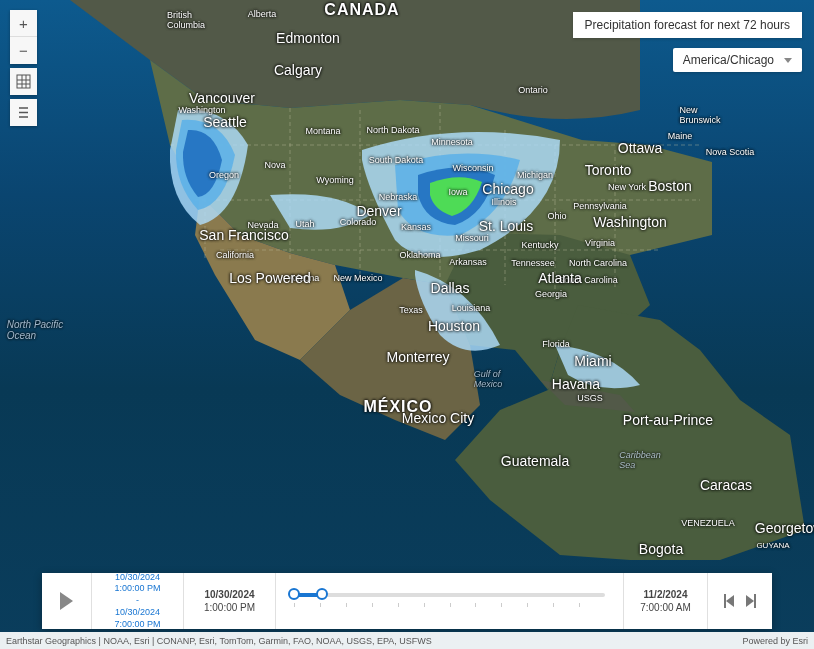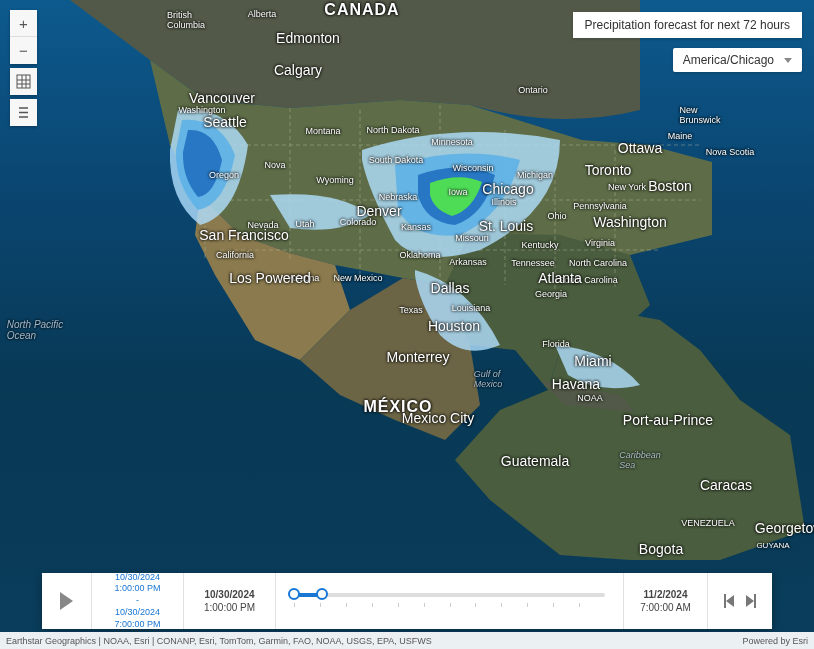--- a/index.html
+++ b/index.html
@@ -75,21 +75,21 @@
   <path class="precip2" d="M395,165 Q460,145 520,160 Q505,215 460,235 Q415,240 398,210 Z"></path>
   <path class="precip3" d="M418,175 Q460,160 495,175 Q485,215 455,225 Q425,222 418,195 Z"></path>
   <path class="precip4" d="M430,183 Q460,172 482,182 Q473,210 452,216 Q434,210 430,195 Z"></path>
   <path class="precip1" d="M415,270 Q470,285 500,345 Q465,360 440,335 Q418,300 415,275 Z"></path>
   <path class="precip1" d="M555,345 Q610,350 640,385 Q600,395 568,375 Z"></path>
 </svg>
 </div>
 
 <div class="label country" style="left:362px;top:10px">CANADA</div>
 <div class="label country" style="left:398px;top:407px">MÉXICO</div>
-<div class="label" style="left:590px;top:398px;font-size:9px">NOAA</div>
+<div class="label" style="left:590px;top:398px;font-size:9px">USGS</div>
 <div class="label" style="left:708px;top:523px;font-size:9px">VENEZUELA</div>
 <div class="label" style="left:773px;top:545px;font-size:8px">GUYANA</div>
 <div class="label dim" style="left:35px;top:330px;white-space:pre;font-size:10px">North Pacific
 Ocean</div>
 <div class="label dim" style="left:488px;top:379px;white-space:pre;font-size:9px">Gulf of
 Mexico</div>
 <div class="label dim" style="left:640px;top:460px;white-space:pre;font-size:9px">Caribbean
 Sea</div>
 
 <div class="label" style="left:186px;top:20px;white-space:pre">British

